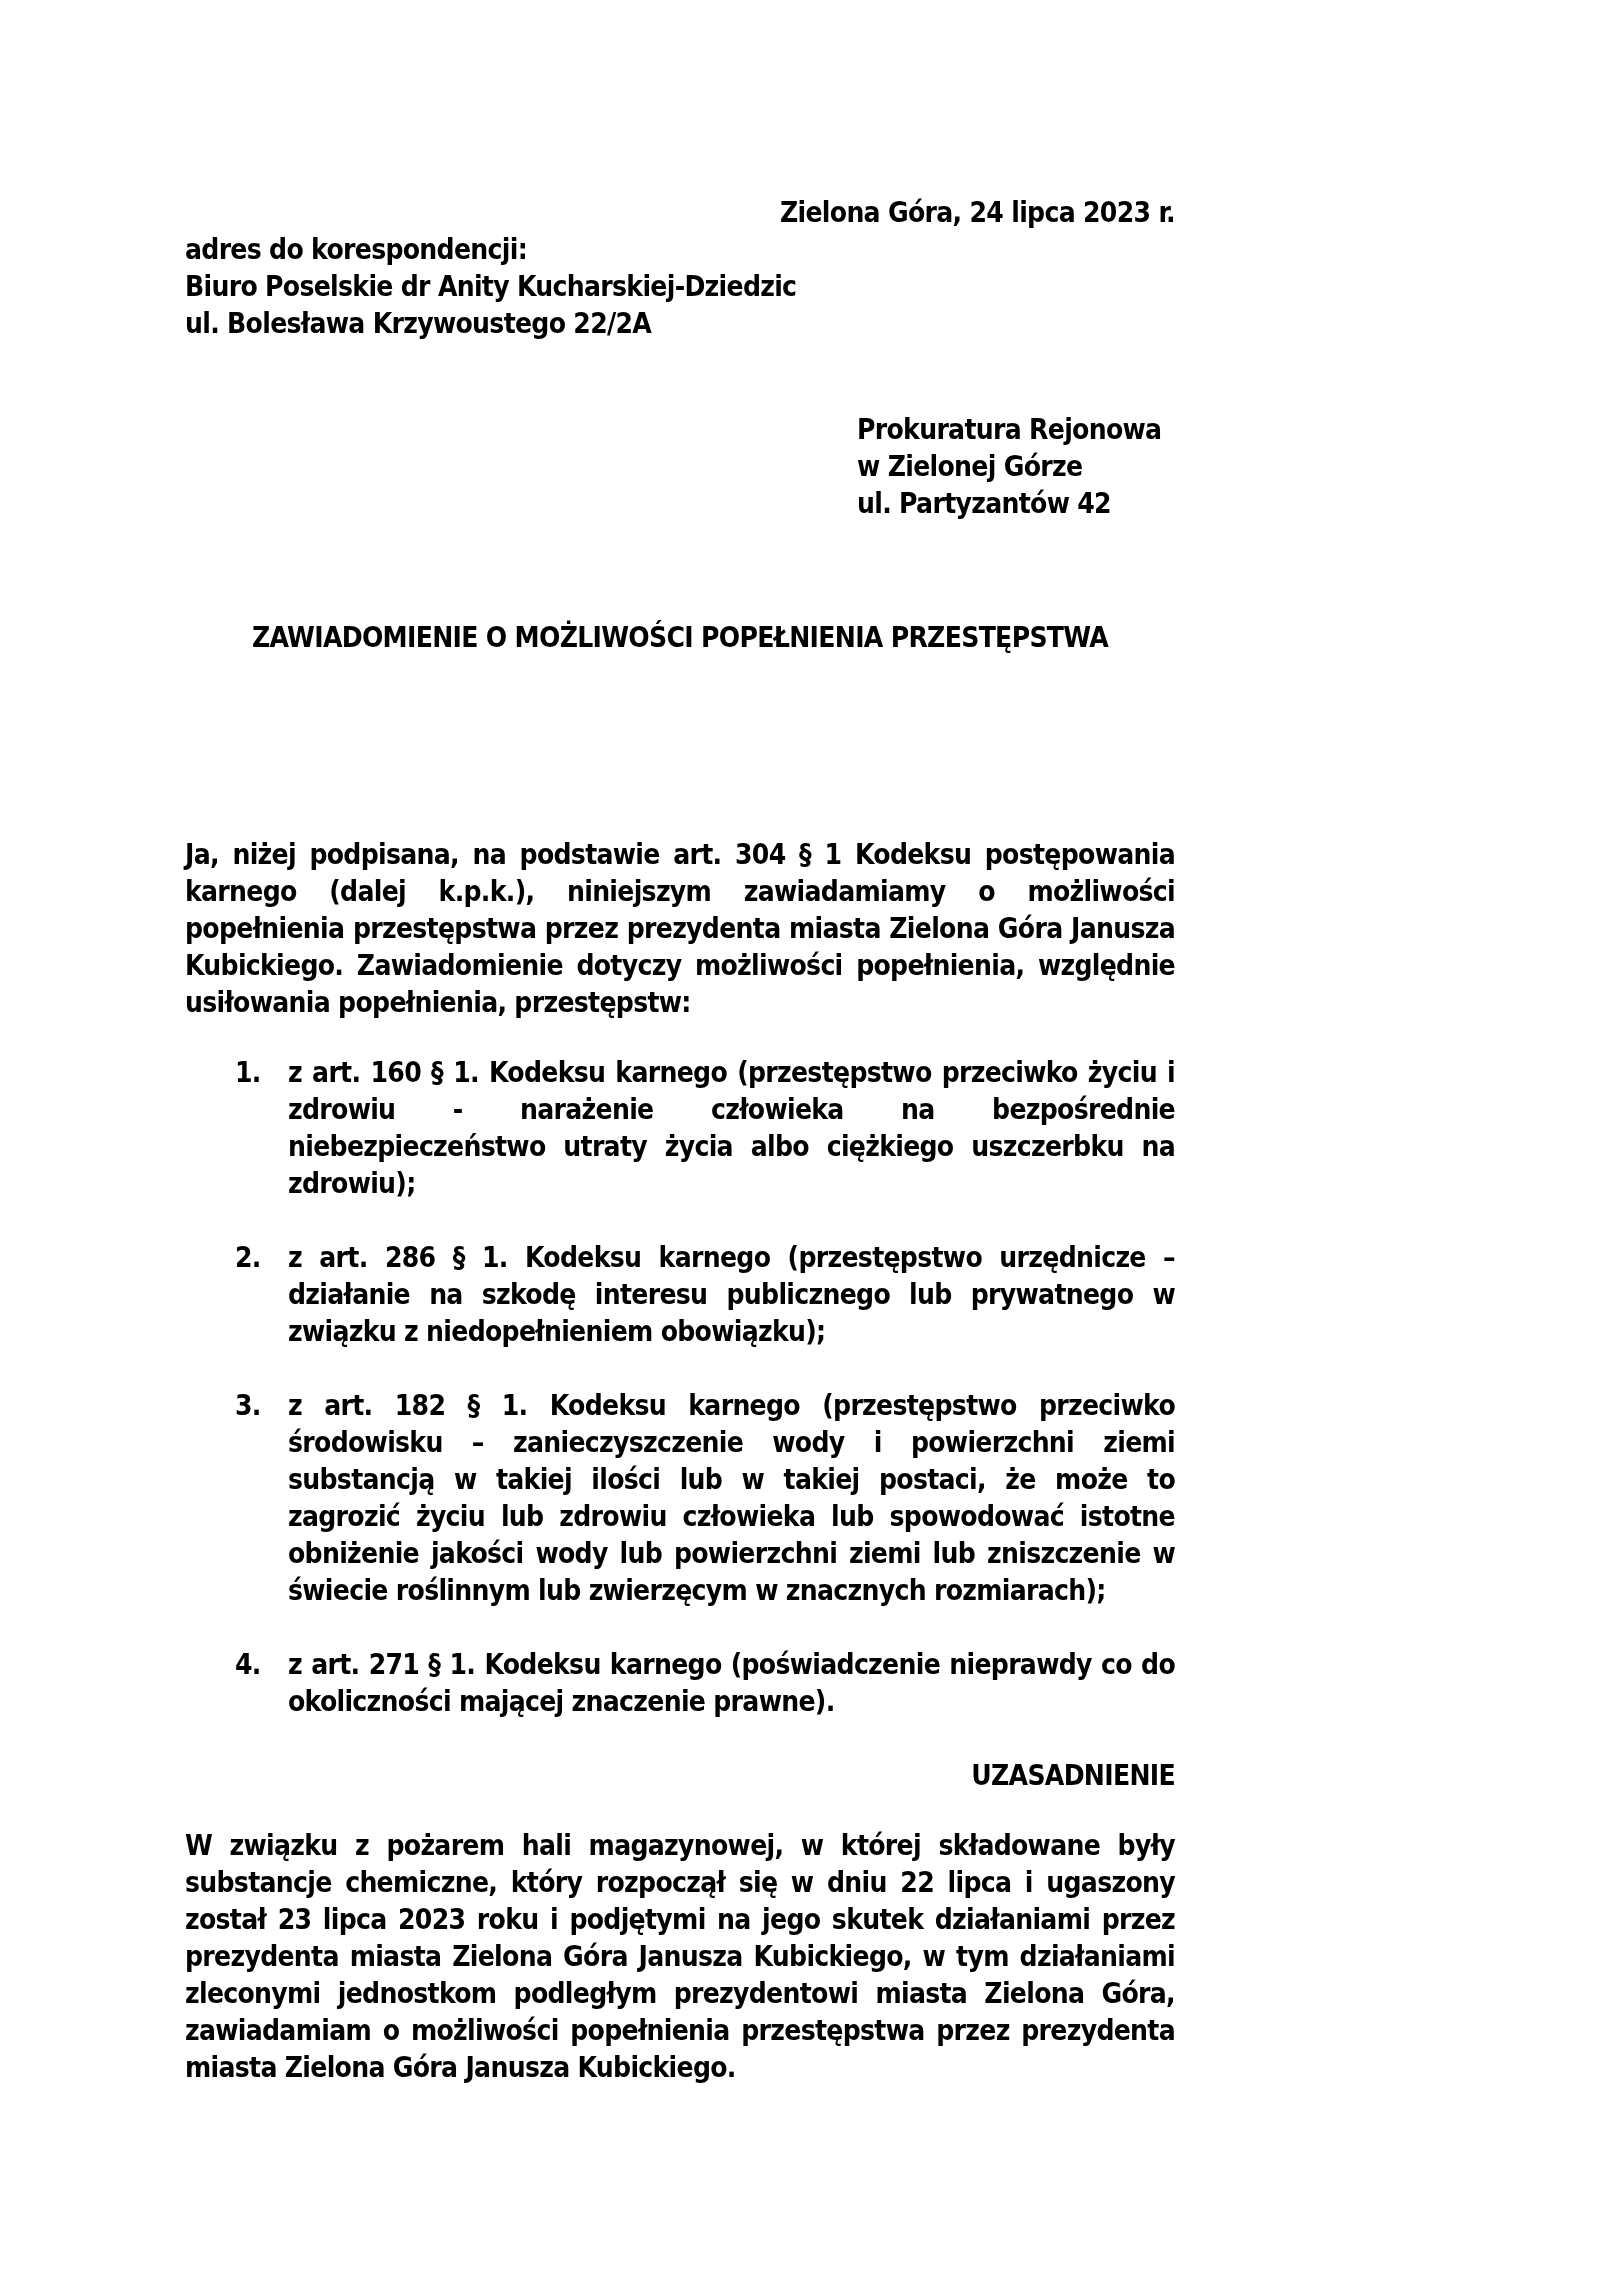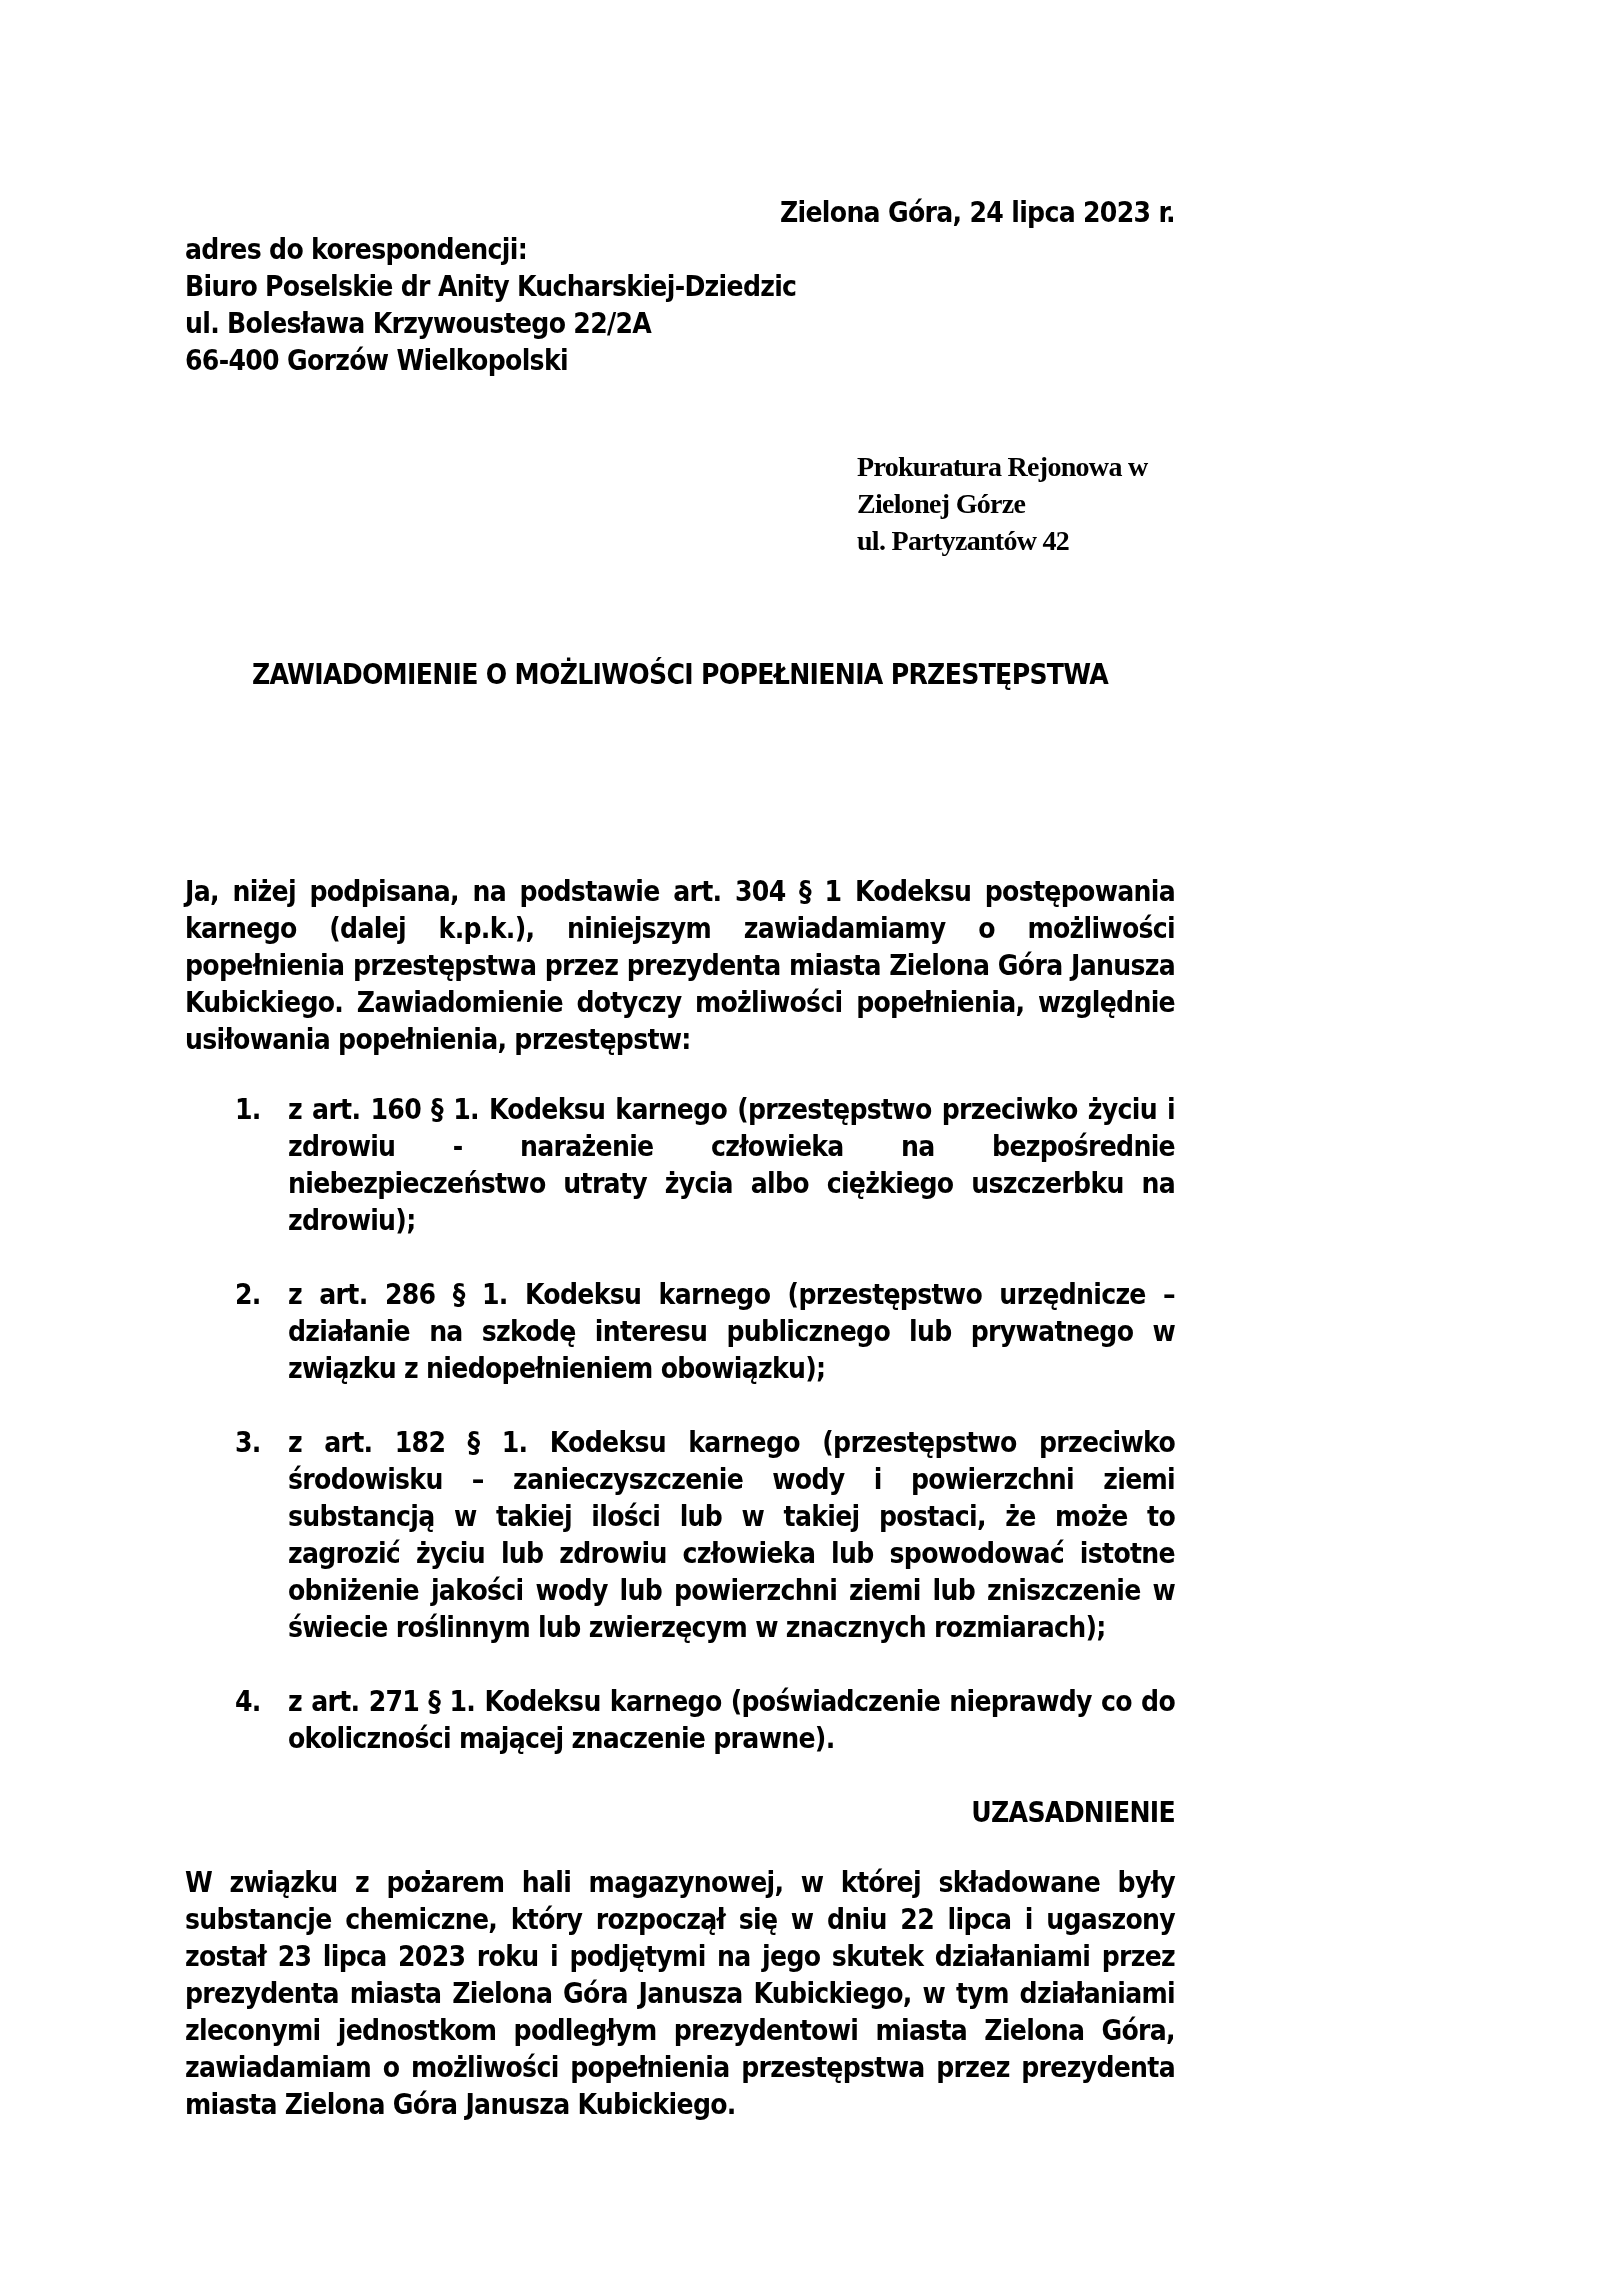--- a/index.html
+++ b/index.html
@@ -30,21 +30,20 @@
     text-align: right;
   }
   .sender-block {
     margin-top: 105px;
   }
   .correspondence-block {
   }
   .recipient-block {
     margin-top: 69px;
     margin-left: 672px;
-    font-family: Liberation Serif, serif;
   }
   .doc-title {
     margin-top: 97px;
     text-align: center;
   }
   .intro-paragraph {
     margin-top: 180px;
     text-align: justify;
   }
   ol.offense-list {
@@ -77,21 +76,20 @@
 
 <div class="content">
 
   <div class="date-line">Zielona Góra, 24 lipca 2023 r.</div>
 
 
   <div class="correspondence-block">
     <div>adres do korespondencji:</div>
     <div>Biuro Poselskie dr Anity Kucharskiej-Dziedzic</div>
     <div>ul. Bolesława Krzywoustego 22/2A</div>
-    <div>66-400 Gorzów Wielkopolski</div>
   </div>
 
   <div class="recipient-block">
     <div>Prokuratura Rejonowa w Zielonej Górze</div>
     <div>ul. Partyzantów 42</div>
   </div>
 
   <div class="doc-title">ZAWIADOMIENIE O MOŻLIWOŚCI POPEŁNIENIA PRZESTĘPSTWA</div>
 
   <div class="intro-paragraph">Ja, niżej podpisana, na podstawie art. 304 § 1 Kodeksu postępowania karnego (dalej k.p.k.), niniejszym zawiadamiamy o możliwości popełnienia przestępstwa przez prezydenta miasta Zielona Góra Janusza Kubickiego. Zawiadomienie dotyczy możliwości popełnienia, względnie usiłowania popełnienia, przestępstw:</div>

